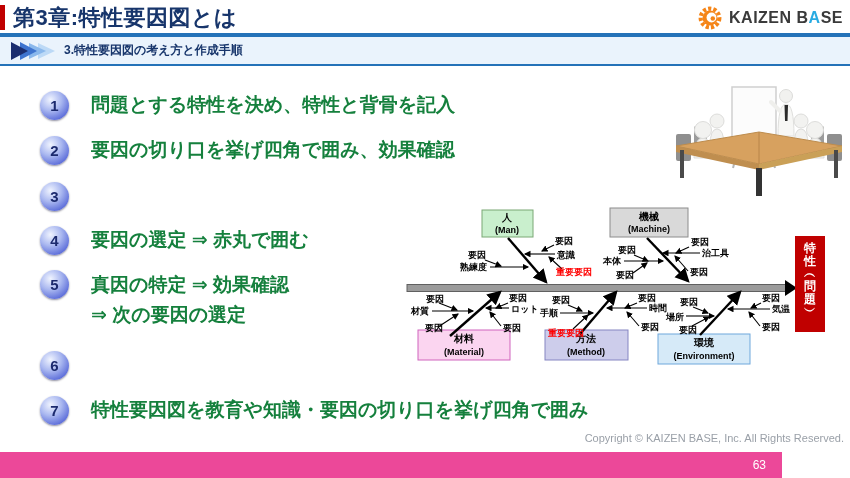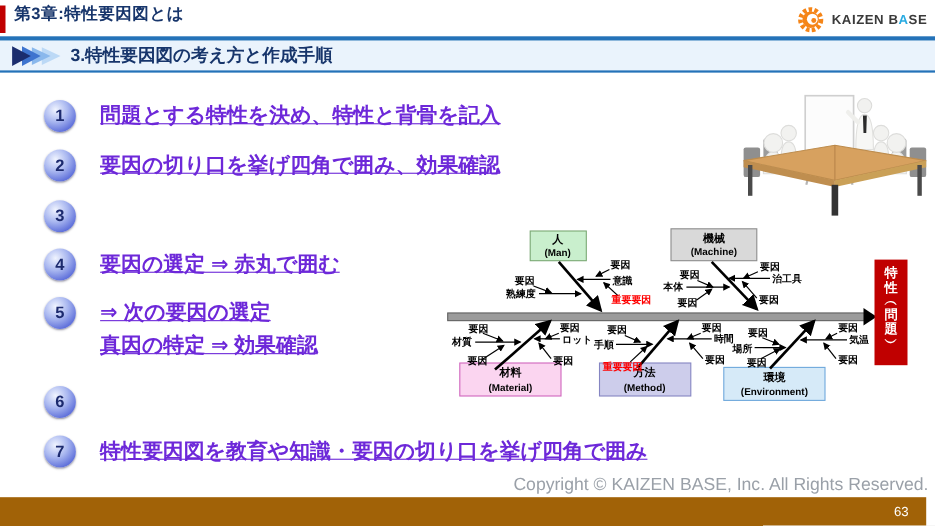--- a/index.html
+++ b/index.html
@@ -2,50 +2,50 @@
 <html><head>
 <meta charset="utf-8">
 <style>
   html,body{margin:0;padding:0;background:#e8e8e8;}
   .slide{
     position:relative;width:850px;height:478px;background:#ffffff;overflow:hidden;
     font-family:"Liberation Sans","DejaVu Sans",sans-serif;
   }
   
   .red-accent{position:absolute;left:0;top:5px;width:5px;height:25px;background:#c00000;}
-  .page-title{position:absolute;left:13px;top:3px;font-size:15px;font-weight:bold;color:#17356b;letter-spacing:.5px;white-space:nowrap;}
+  .page-title{position:absolute;left:13px;top:3px;font-size:22px;font-weight:bold;color:#17356b;letter-spacing:.5px;white-space:nowrap;}
   .logo{position:absolute;right:7px;top:4px;display:flex;align-items:center;gap:5px;}
-  .logo-text{font-size:12px;font-weight:bold;color:#3a3a3a;letter-spacing:.5px;}
+  .logo-text{font-size:16px;font-weight:bold;color:#3a3a3a;letter-spacing:.5px;}
   .logo-text .accent{color:#29abe2;}
   .title-rule{position:absolute;left:0;top:33px;width:850px;height:4px;background:#2472b8;}
   .subheader{position:absolute;left:0;top:37px;width:850px;height:27px;background:#eaf3fc;border-bottom:2px solid #2472b8;}
   .subheader-chevrons{position:absolute;left:11px;top:4px;}
-  .subheader-title{position:absolute;left:64px;top:0;height:27px;line-height:27px;font-size:16px;font-weight:bold;color:#17356b;white-space:nowrap;}
+  .subheader-title{position:absolute;left:64px;top:0;height:27px;line-height:27px;font-size:12px;font-weight:bold;color:#17356b;white-space:nowrap;}
   
   .step{position:absolute;left:40px;display:flex;align-items:center;height:30px;}
   .step.two-line{align-items:flex-start;height:60px;}
   .step-num{
     width:29px;height:29px;border-radius:50%;flex:0 0 29px;
     background:radial-gradient(circle at 36% 30%, #f0f4ff 0%, #aab8f0 40%, #5b6cd9 78%, #3f4cc4 100%);
     box-shadow:0 1px 2px rgba(0,0,40,.45);
     color:#1c2a6e;font-size:15px;font-weight:bold;text-align:center;line-height:29px;
   }
-  .step-text{margin-left:22px;font-size:19px;font-weight:bold;color:#6d28d9;white-space:nowrap;text-decoration:underline;}
+  .step-text{margin-left:22px;font-size:19px;font-weight:bold;color:#15803d;white-space:nowrap;}
   .step.two-line .step-text{line-height:30px;}
   
   .meeting-art{position:absolute;left:670px;top:84px;}
   .fishbone{position:absolute;left:405px;top:203px;}
   .fishbone text{font-weight:bold;fill:#000;font-size:9px;font-family:"Liberation Sans","DejaVu Sans",sans-serif;}
   .fishbone text.red{fill:#ff0000;}
   .fishbone text.boxjp{font-size:10px;}
   .fishbone text.boxen{font-size:9px;}
   .fishbone text.vert{fill:#ffffff;font-size:12px;}
   
-  .copyright{position:absolute;right:6px;top:432px;font-size:16px;color:#9aa0a8;white-space:nowrap;}
-  .footer-bar{position:absolute;left:0;bottom:0;width:842px;height:26px;background:#a16207;}
+  .copyright{position:absolute;right:6px;top:432px;font-size:11px;color:#9aa0a8;white-space:nowrap;}
+  .footer-bar{position:absolute;left:0;bottom:0;width:782px;height:26px;background:#ec4899;}
   .page-number{position:absolute;right:16px;top:0;height:26px;line-height:26px;font-size:12px;color:#ffffff;}
 </style>
 </head>
 <body>
 
 <div class="slide">
 
   <div class="red-accent"></div>
   <div class="page-title">第3章:特性要因図とは</div>
 
@@ -88,22 +88,22 @@
   </div>
   <div class="step" style="top:225px">
     <div class="step-num">4</div>
     <div class="step-text">
         <div>要因の選定 ⇒ 赤丸で囲む</div>
       </div>
   </div>
   <div class="step two-line" style="top:270px">
     <div class="step-num">5</div>
     <div class="step-text">
+      <div>真因の特定 ⇒ 効果確認</div>
       <div>⇒ 次の要因の選定</div>
-      <div>真因の特定 ⇒ 効果確認</div>
     </div>
   </div>
   <div class="step" style="top:350px">
     <div class="step-num">6</div>
   </div>
   <div class="step" style="top:395px">
     <div class="step-num">7</div>
     <div class="step-text">
         <div>特性要因図を教育や知識・要因の切り口を挙げ四角で囲み</div>
       </div>

